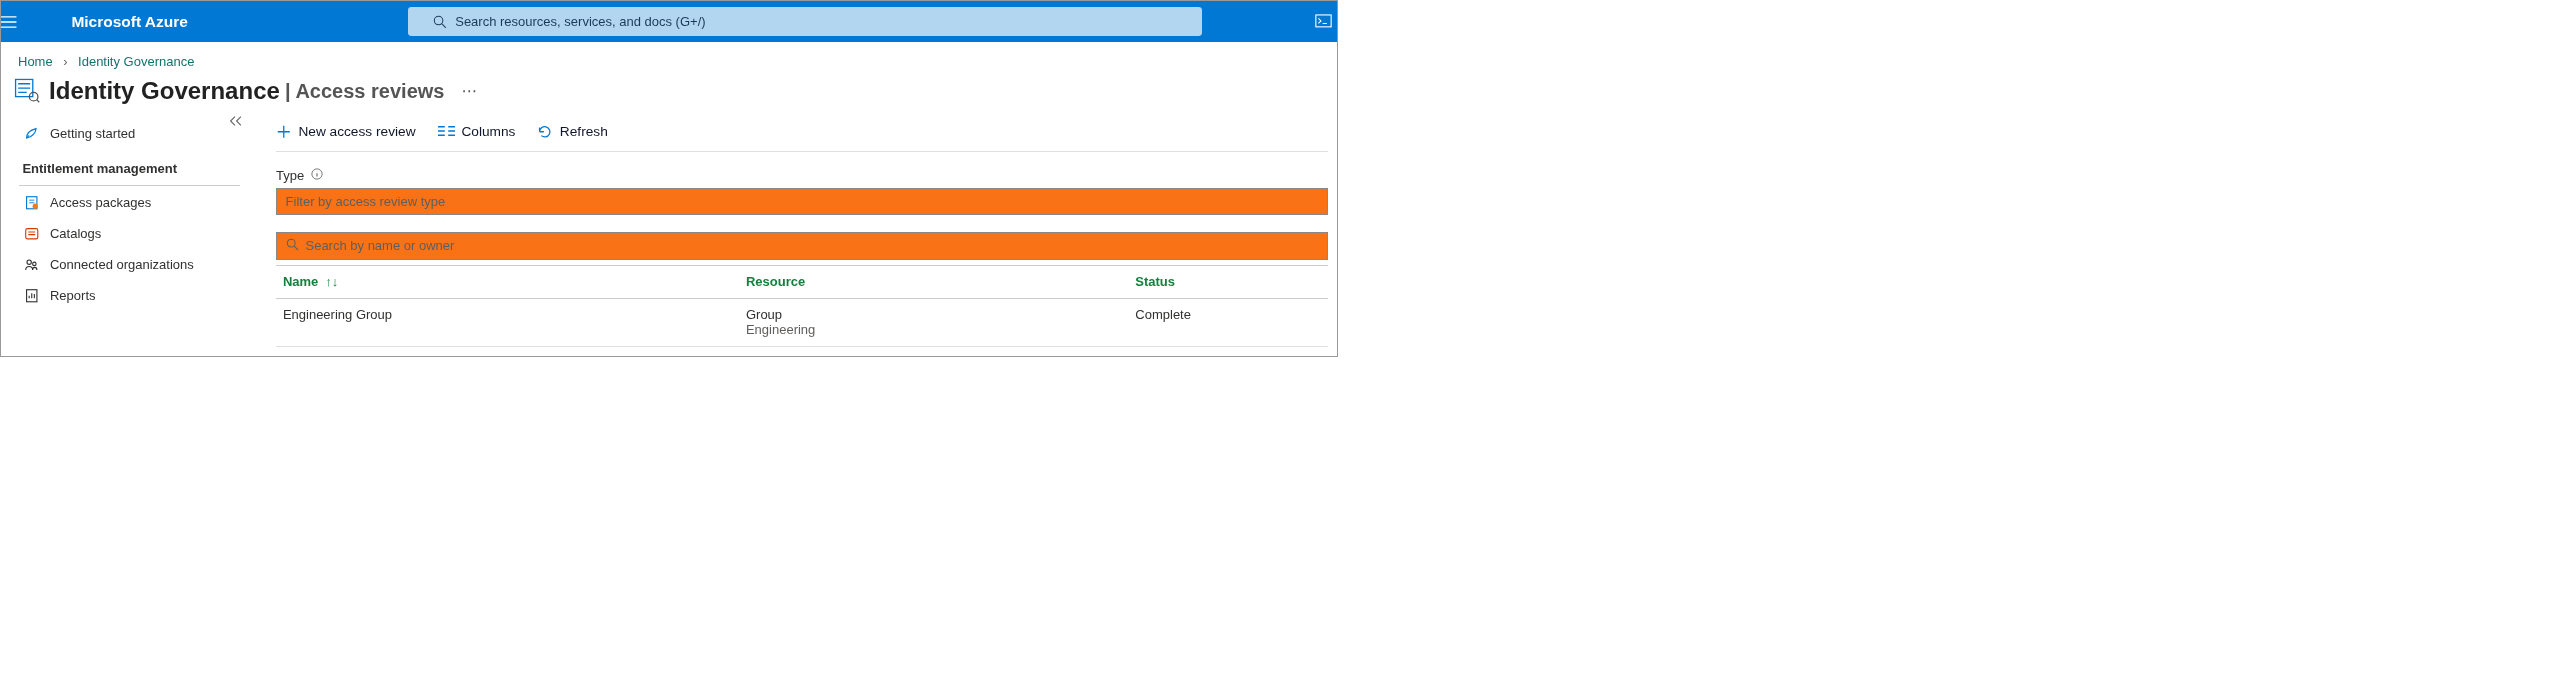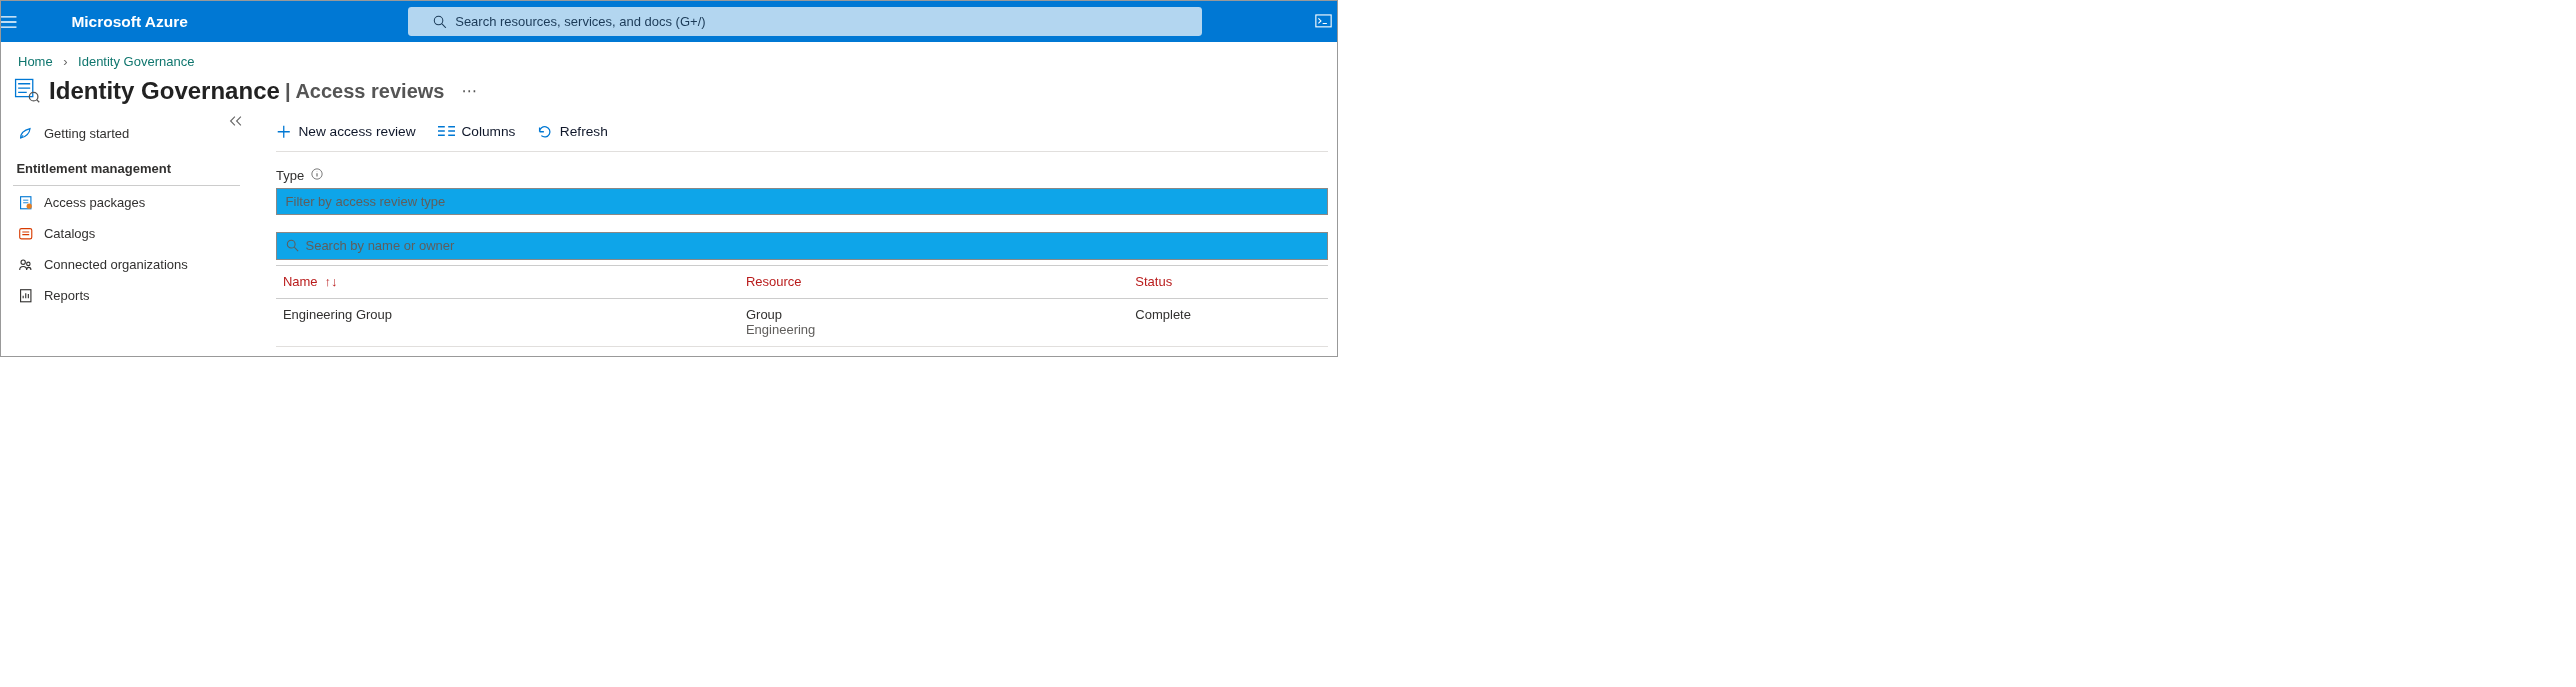--- a/index.html
+++ b/index.html
@@ -26,41 +26,41 @@
 
     
     .title-row { display: flex; align-items: center; padding: 1.7px 12px 12px; }
     .title-icon { margin-right: 8.6px; }
     .title-main { font-size: 24px; font-weight: 600; color: #222; }
     .title-sub { font-size: 20px; font-weight: 700; color: #555; margin-left: 5.2px; }
     .title-dots { margin-left: 17px; color: #555; font-size: 15.5px; }
 
     
     .body { display: flex; }
-    .sidebar { width: 249px; padding-left: 12px; padding-right: 10.3px; position: relative; }
+    .sidebar { width: 249px; padding-left: 18px; padding-right: 10.3px; position: relative; }
     .collapse-chevron { position: absolute; right: 6.9px; top: -3.4px; color: #666; }
     .side-item { display: flex; align-items: center; padding: 7.7px 3.4px; font-size: 13px; color: #323130; cursor: pointer; }
     .side-item .si-icon { width: 19px; display: flex; align-items: center; justify-content: center; margin-right: 8.6px; }
     .side-heading { font-weight: 600; font-size: 13px; padding: 12px 3.4px 8.6px; border-bottom: 0.9px solid #ccc; margin-bottom: 1.7px; }
 
     .main { flex: 1; padding-left: 26px; padding-right: 8.6px; }
     .toolbar { display: flex; align-items: center; gap: 22px; padding: 5.2px 0 12px; border-bottom: 0.9px solid #e1dfdd; }
     .tool-btn { display: flex; align-items: center; color: #0f172a; font-size: 13.7px; cursor: pointer; }
     .tool-btn svg { margin-right: 6.9px; }
 
     .field-label { display: flex; align-items: flex-start; padding-top: 15.5px; font-size: 13px; color: #323130; }
     .info-icon { margin-left: 6.9px; }
-    .type-input, .search-input2 { width: 100%; border: 0.9px solid #8a8886; padding: 5.2px 8.6px; font-size: 13px; margin-top: 5.2px; display: flex; align-items: center; color: #605e5c; background: #0ea5e9; }
+    .type-input, .search-input2 { width: 100%; border: 0.9px solid #8a8886; padding: 5.2px 8.6px; font-size: 13px; margin-top: 5.2px; display: flex; align-items: flex-start; color: #605e5c; background: #f97316; }
     .search-input2 { margin-top: 17px; }
     .search-input2 svg { margin-right: 6.9px; flex-shrink: 0; }
     .search-input2 input, .type-input input { border: none; outline: none; flex: 1; font-size: 13px; font-family: inherit; color: #323130; background: transparent; }
     .search-input2 input::placeholder, .type-input input::placeholder { color: #605e5c; }
 
     .table { width: 100%; margin-top: 5.2px; border-collapse: collapse; font-size: 13px; }
-    .table th { text-align: left; font-weight: 400; padding: 8.6px 6.9px; border-bottom: 0.9px solid #ccc; border-top: 0.9px solid #ccc; color: #b91c1c; }
+    .table th { text-align: left; font-weight: 700; padding: 8.6px 6.9px; border-bottom: 0.9px solid #ccc; border-top: 0.9px solid #ccc; color: #15803d; }
     .table td { padding: 8.6px 6.9px; border-bottom: 0.9px solid #e1dfdd; vertical-align: top; color: #323130; }
     .sort-icon { margin-left: 3.4px; }
     .col-name { width: 44%; }
     .col-resource { width: 37%; }
     .col-status { width: 19%; }
     .resource-sub { color: #605e5c; display: block; }
   </style>
 </head>
 <body>
 

